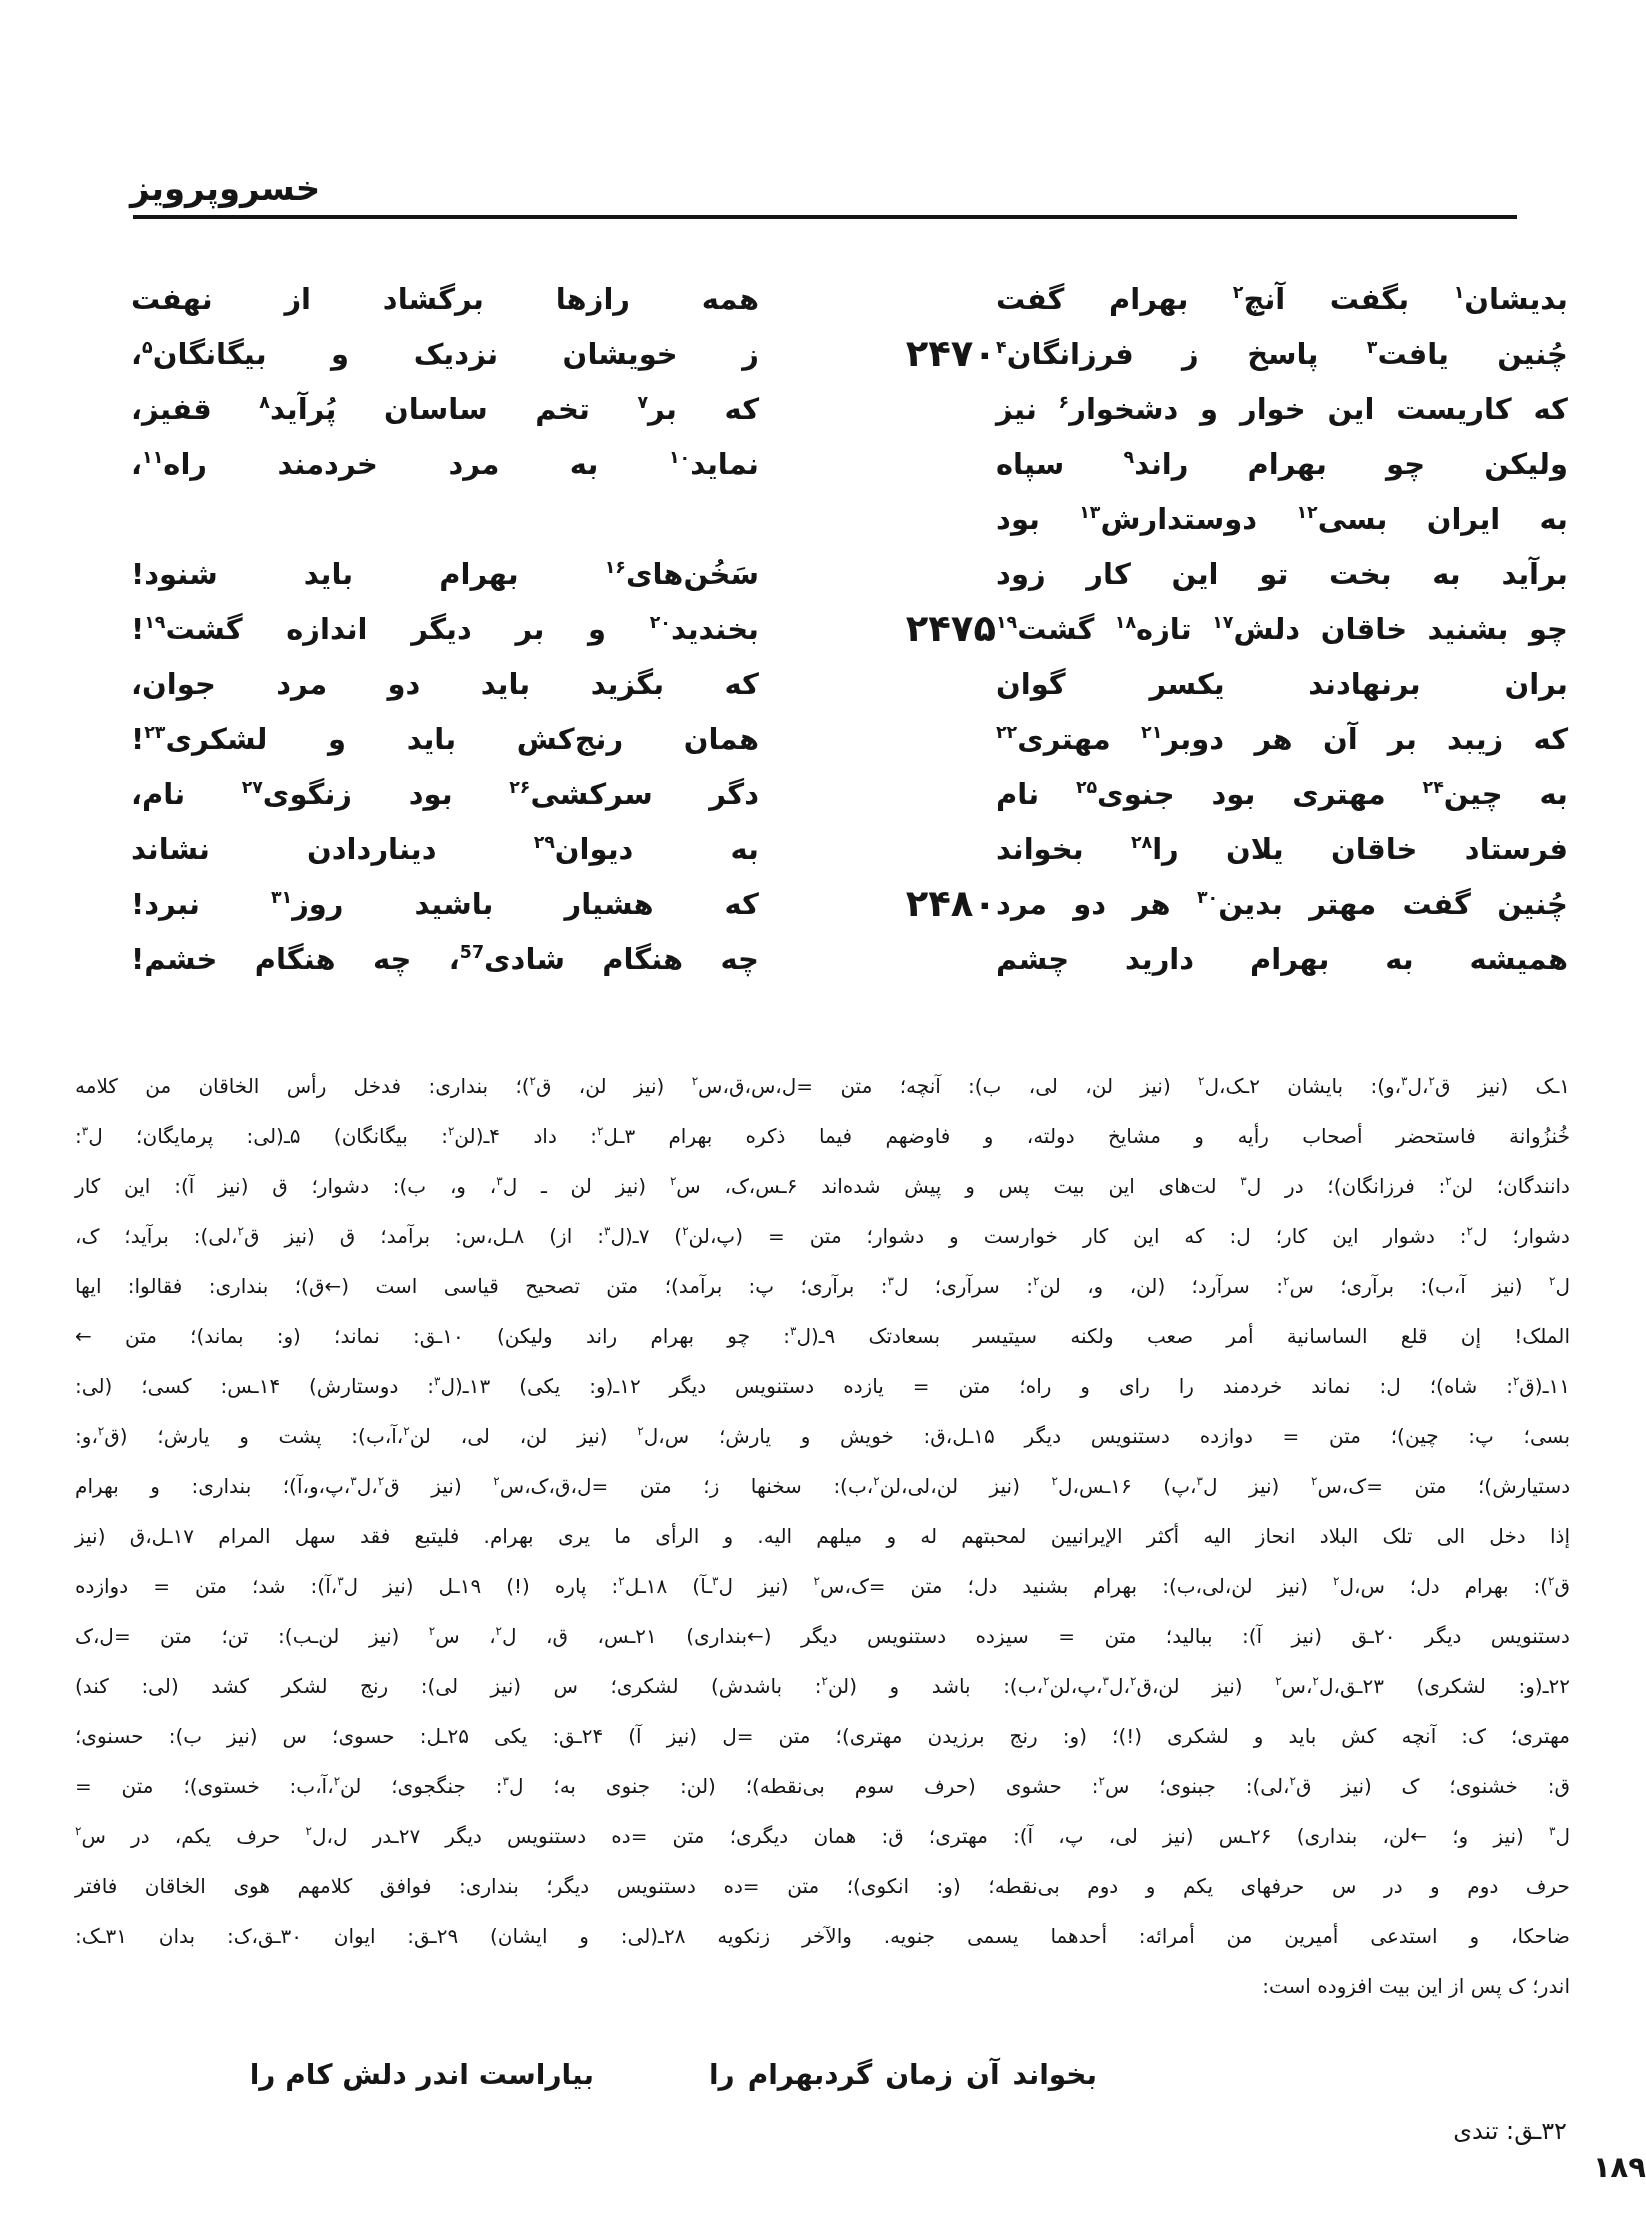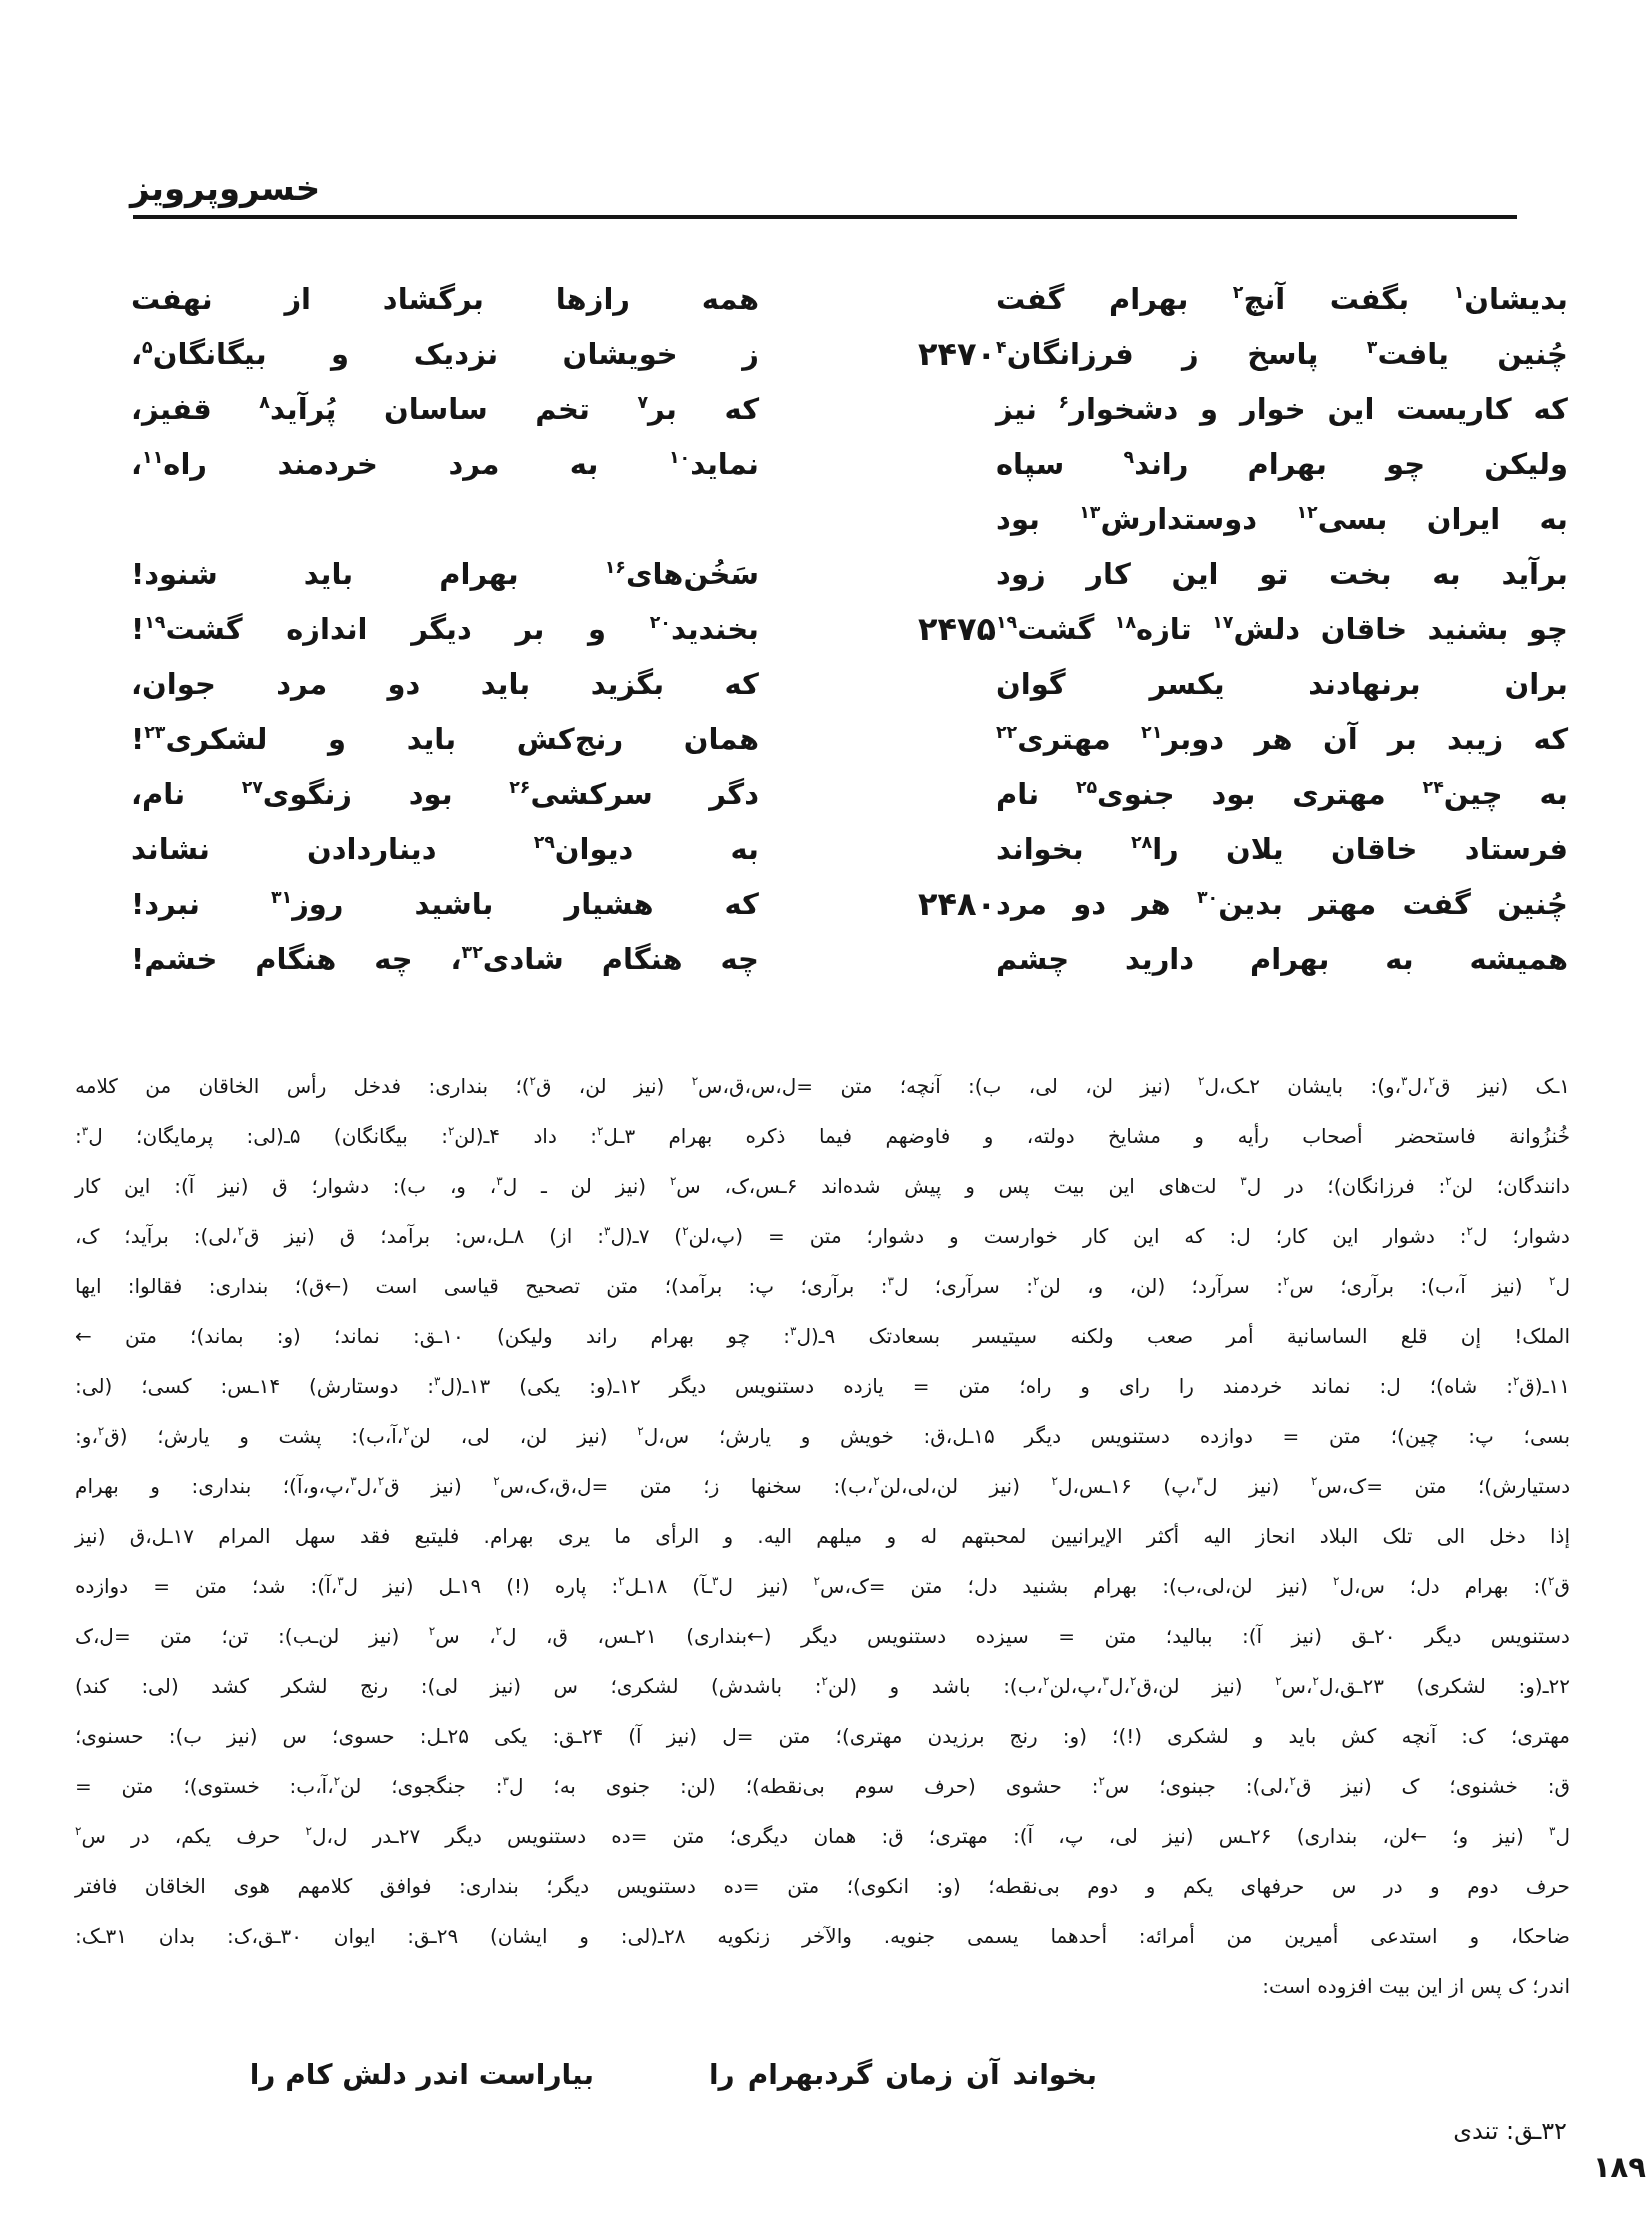--- a/index.html
+++ b/index.html
@@ -41,21 +41,21 @@
     height:55px;align-items:center;
   }
   .hem{
     text-align:justify;
     text-align-last:justify;
     text-justify:inter-word;
     white-space:nowrap;
     overflow:visible;
   }
   .verse-num{
-    text-align:right;font-size:32px;
+    text-align:right;font-size:37px;
   }
 
   
   .apparatus{
     position:absolute;top:1061px;left:76px;width:1495px;
     font-size:20px;
   }
   .app-line{
     height:50px;line-height:50px;
     text-align:justify;
@@ -177,21 +177,21 @@
       <div class="hem">چُنین گفت مهتر بدین<sup>۳۰</sup> هر دو مرد</div>
       <div class="verse-num">۲۴۸۰</div>
       <div class="gutter"></div>
       <div class="hem">که هشیار باشید روز<sup>۳۱</sup> نبرد!</div>
     </div>
 
     <div class="poem-row">
       <div class="hem">همیشه به بهرام دارید چشم</div>
       <div class="verse-num"></div>
       <div class="gutter"></div>
-      <div class="hem">چه هنگام شادی<sup>۳۲</sup>، چه هنگام خشم!</div>
+      <div class="hem">چه هنگام شادی<sup>57</sup>، چه هنگام خشم!</div>
     </div>
   </section>
 
   <section class="apparatus">
     <div class="app-line">۱ـک (نیز ق<sup>۲</sup>،ل<sup>۳</sup>،و): بایشان ۲ـک،ل<sup>۲</sup> (نیز لن، لی، ب): آنچه؛ متن =ل،س،ق،س<sup>۲</sup> (نیز لن، ق<sup>۲</sup>)؛ بنداری: فدخل رأس الخاقان من کلامه</div>
 
     <div class="app-line">خُنزُوانة فاستحضر أصحاب رأیه و مشایخ دولته، و فاوضهم فیما ذکره بهرام ۳ـل<sup>۲</sup>: داد ۴ـ(لن<sup>۲</sup>: بیگانگان) ۵ـ(لی: پرمایگان؛ ل<sup>۳</sup>:</div>
 
     <div class="app-line">دانندگان؛ لن<sup>۲</sup>: فرزانگان)؛ در ل<sup>۳</sup> لت‌های این بیت پس و پیش شده‌اند ۶ـس،ک، س<sup>۲</sup> (نیز لن ـ ل<sup>۳</sup>، و، ب): دشوار؛ ق (نیز آ): این کار</div>
 

